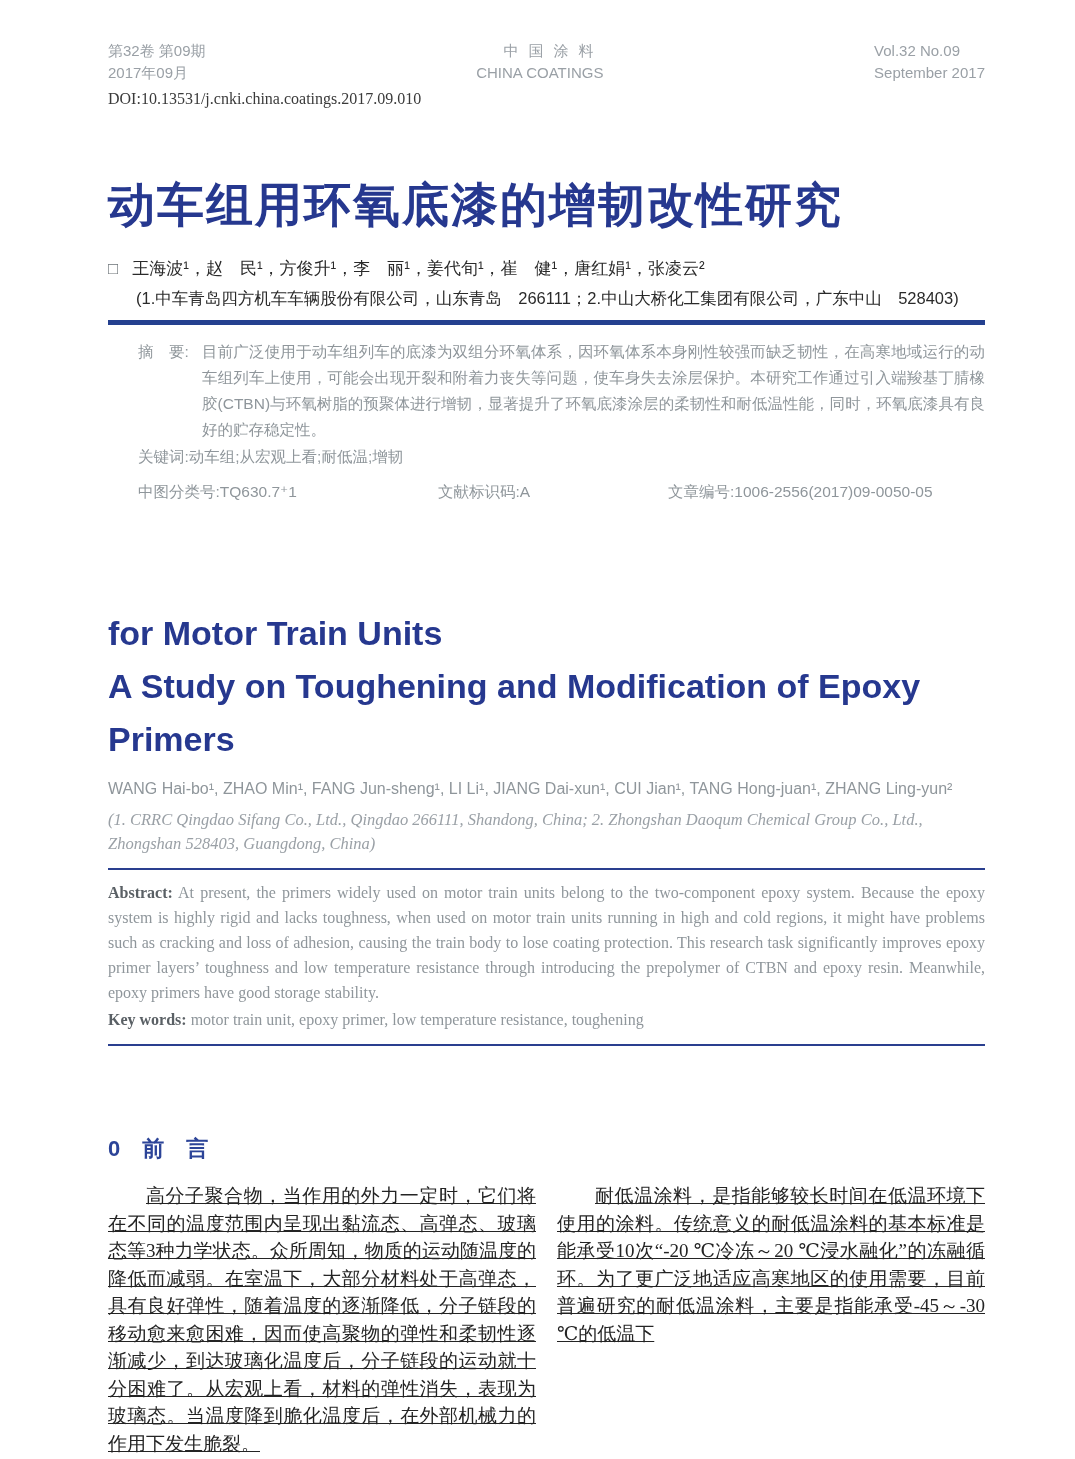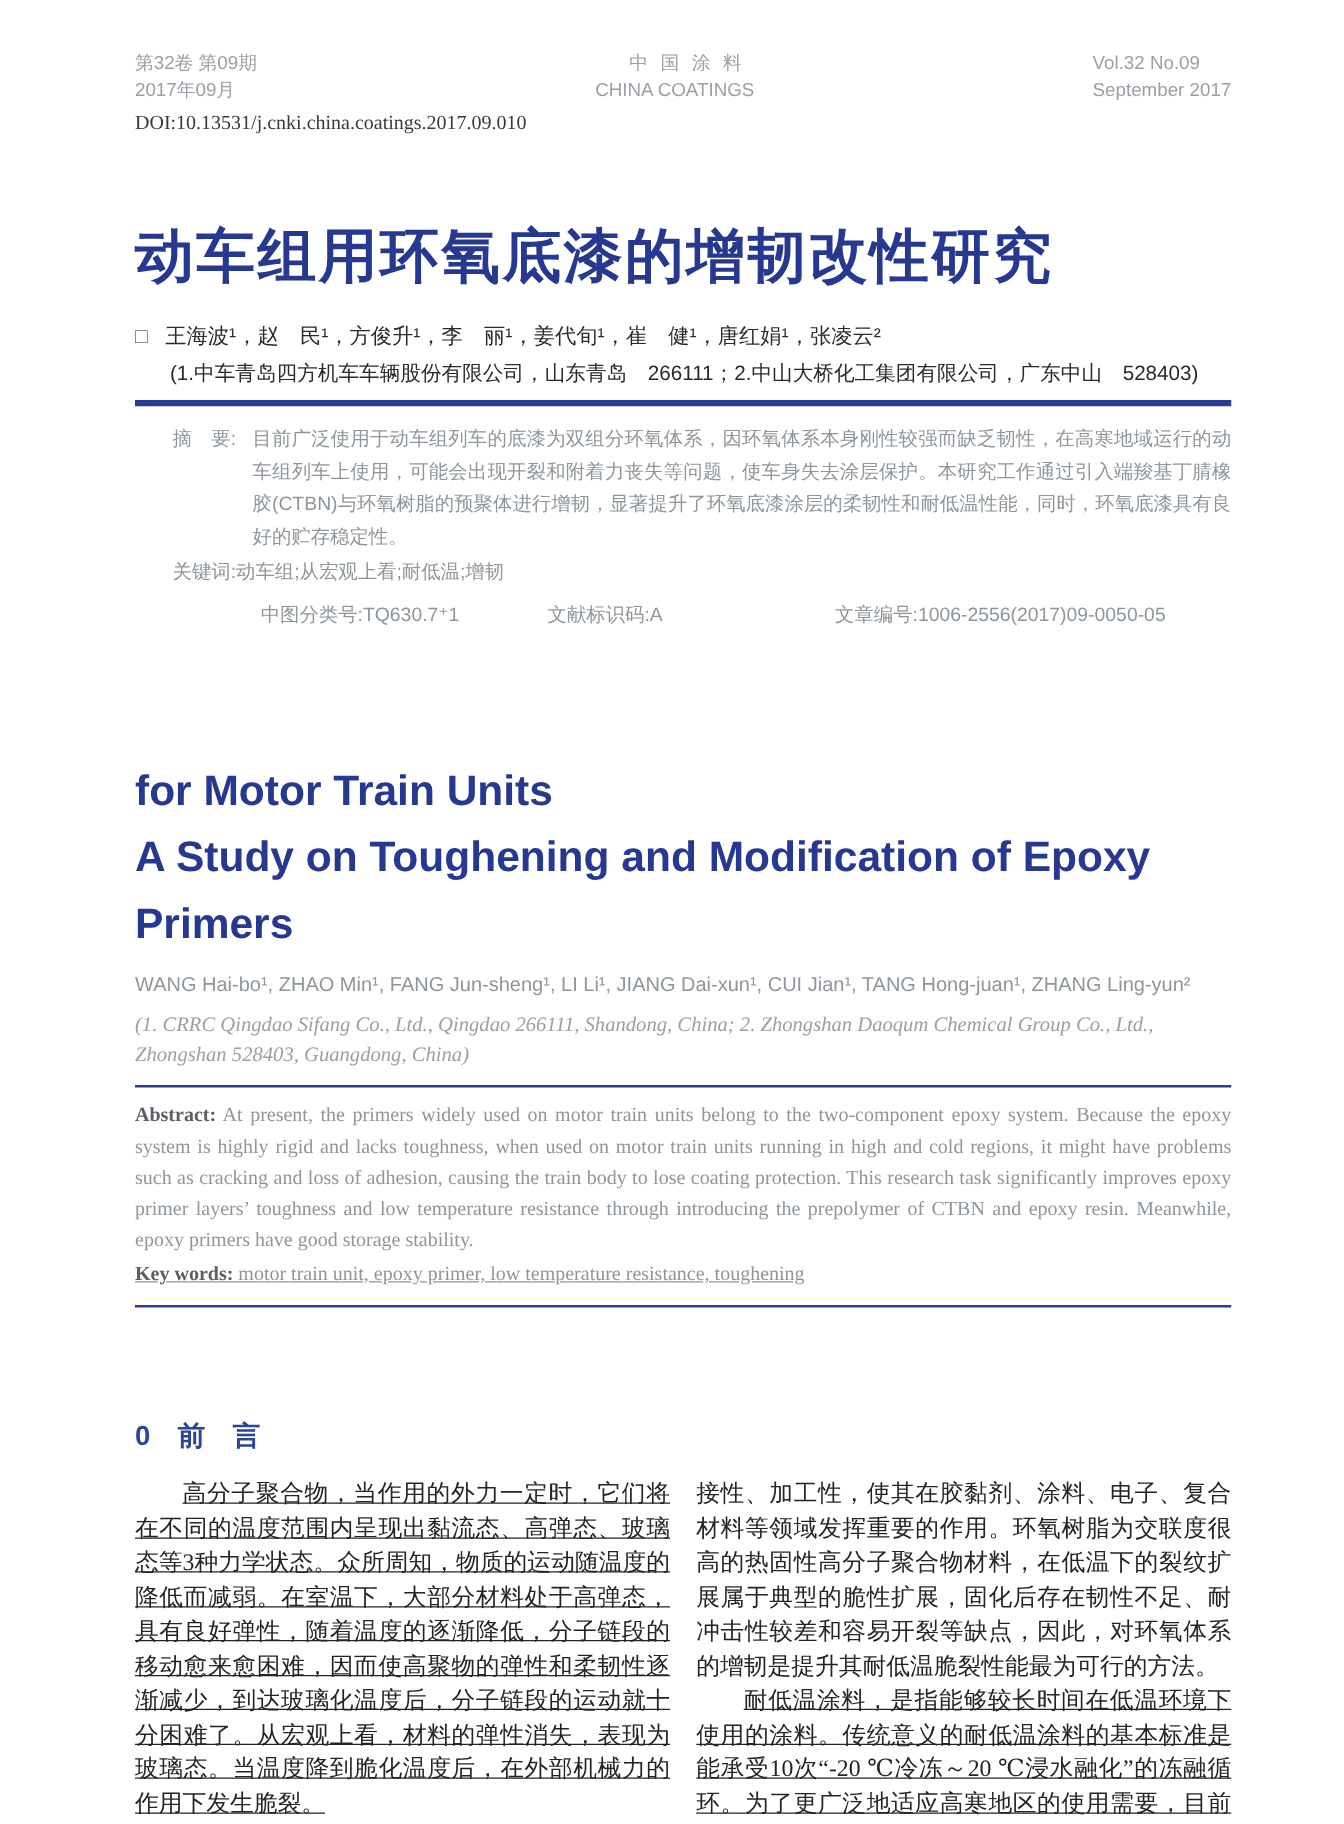--- a/index.html
+++ b/index.html
@@ -22,34 +22,34 @@
   .cn-affil{margin-top:8px;font-size:16.5px;color:#2a2a2a;padding-left:28px;}
   .navy-bar{margin-top:10px;height:5px;background:#24408f;}
 
   
   .meta{color:#8f969b;}
   .cn-abstract{display:flex;margin-top:14px;font-size:15.5px;line-height:26px;padding-left:30px;}
   .cn-abstract .lbl{flex:0 0 64px;}
   .cn-abstract .txt{flex:1;text-align:justify;}
   .cn-keywords{margin-top:4px;font-size:15.5px;padding-left:30px;}
   .cn-class{display:flex;margin-top:14px;font-size:15.5px;padding-left:30px;}
-  .cn-class .i1{width:300px;text-align:center;}
+  .cn-class .i1{width:300px;}
   .cn-class .i2{width:230px;}
 
   
   .en-title{margin-top:104px;font-size:34px;line-height:53px;font-weight:bold;color:#26388f;}
   .en-authors{margin-top:14px;font-size:16px;color:#8f969b;}
   .en-affil{margin-top:10px;font-size:16.5px;line-height:24px;color:#9aa0a6;
             font-family:"Liberation Serif","DejaVu Serif",serif;font-style:italic;}
   .thin-rule{margin-top:12px;height:2px;background:#2a3f8f;}
   .en-abstract{margin-top:10px;font-size:16px;line-height:25px;text-align:justify;
                font-family:"Liberation Serif","DejaVu Serif",serif;color:#8f969b;}
   .en-abstract b,.en-kw b{color:#5a6065;}
   .en-kw{margin-top:2px;font-size:16px;line-height:25px;
-         font-family:"Liberation Serif","DejaVu Serif",serif;color:#8f969b;text-decoration:underline;}
+         font-family:"Liberation Serif","DejaVu Serif",serif;color:#8f969b;}
 
   
   .sec-head{margin-top:88px;font-size:22px;color:#2c4498;font-weight:bold;}
   .sec-head .num{margin-right:22px;}
   .sec-head .t{letter-spacing:22px;}
   .cols{display:flex;margin-top:18px;gap:21px;}
   .col{width:428px;font-family:"Liberation Serif","DejaVu Serif",serif;
        font-size:19px;line-height:27.5px;color:#242424;text-align:justify;}
   .col p{margin:0;}
   .col p.indent{text-indent:2em;text-decoration:underline;}
@@ -112,18 +112,17 @@
 
   <div class="sec-head">
     <span class="num">0</span><span class="t">前言</span>
   </div>
   <div class="cols">
     <div class="col">
       <p class="indent">高分子聚合物，当作用的外力一定时，它们将在不同的温度范围内呈现出黏流态、高弹态、玻璃态等3种力学状态。众所周知，物质的运动随温度的降低而减弱。在室温下，大部分材料处于高弹态，具有良好弹性，随着温度的逐渐降低，分子链段的移动愈来愈困难，因而使高聚物的弹性和柔韧性逐渐减少，到达玻璃化温度后，分子链段的运动就十分困难了。从宏观上看，材料的弹性消失，表现为玻璃态。当温度降到脆化温度后，在外部机械力的作用下发生脆裂。</p>
       <p class="indent">环氧树脂具有良好的介电性能、化学稳定性、粘</p>
     </div>
     <div class="col">
-      <p>接性、加工性，使其在胶黏剂、涂料、电子、复合材料等领域发挥重要的作用。环氧树脂为交联度很高的热固性高分子聚合物材料，在低温下的裂纹扩展属于典型的脆性扩展，固化后存在韧性不足、耐冲击性较差和容易开裂等缺点，因此，对环氧体系的增韧是提升其耐低温脆裂性能最为可行的方法。</p>
       <p class="indent">耐低温涂料，是指能够较长时间在低温环境下使用的涂料。传统意义的耐低温涂料的基本标准是能承受10次“-20 ℃冷冻～20 ℃浸水融化”的冻融循环。为了更广泛地适应高寒地区的使用需要，目前普遍研究的耐低温涂料，主要是指能承受-45～-30 ℃的低温下</p>
     </div>
   </div>
 
 </div>
 
 </body></html>

